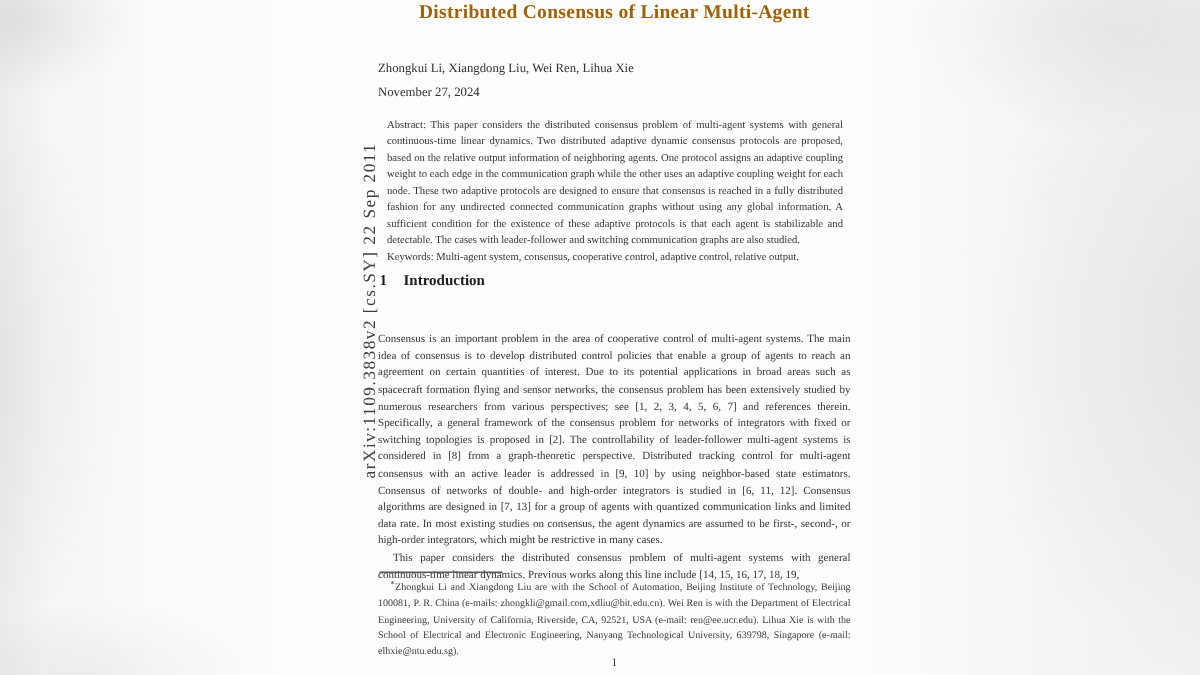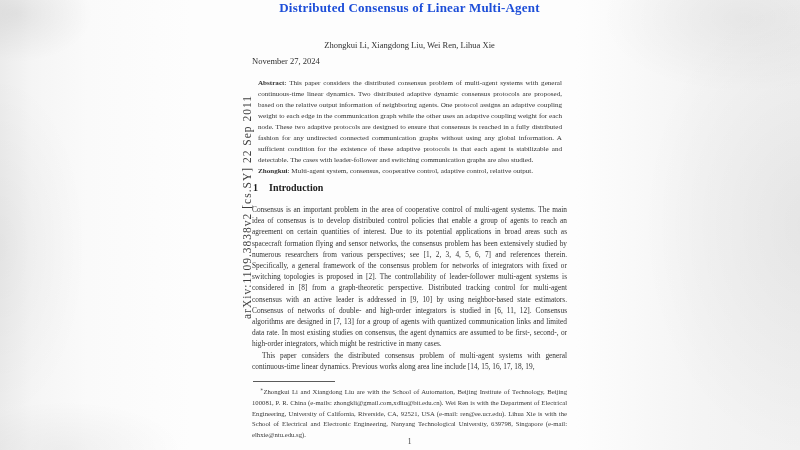--- a/index.html
+++ b/index.html
@@ -27,51 +27,51 @@
   .stamp {
     position:absolute; left:247px; top:207px;
     transform:translate(-50%,-50%) rotate(-90deg);
     white-space:nowrap;
     font-size:11.5px; letter-spacing:1px; color:#3e3e3e;
   }
 
   .title {
     position:absolute; left:252px; top:1px; width:315px;
     text-align:center; font-weight:bold; font-size:13px; line-height:13.5px;
-    color:#1d4ed8; letter-spacing:0.2px;
+    color:#a16207; letter-spacing:0.2px;
   }
   .title sup { font-size:8px; }
 
   .authors {
     position:absolute; left:252px; top:40px; width:315px;
-    text-align:center; font-size:8.5px; color:#303030;
+    font-size:8.5px; color:#303030;
   }
   .date {
     position:absolute; left:252px; top:56px; width:315px;
     font-size:8.5px; color:#303030;
   }
 
   .abstract {
     position:absolute; left:258px; top:78px; width:304px;
     font-size:7.1px; line-height:11px; text-align:justify; color:#333;
   }
   .keywords {
     position:absolute; left:258px; top:166px; width:304px;
     font-size:7.1px; line-height:11px; color:#333;
   }
-  .b { font-weight:bold; }
+  .b { font-weight:normal; }
 
   .heading {
     position:absolute; left:253px; top:182px;
     font-size:10px; font-weight:bold; color:#1d1d1d;
   }
   .heading .num { display:inline-block; margin-right:11px; }
 
   .bodytext {
-    position:absolute; left:252px; top:204px; width:315px;
+    position:absolute; left:252px; top:220px; width:315px;
     font-size:7.35px; line-height:11.2px; text-align:justify; color:#333;
   }
   .bodytext p { margin:0; }
   .bodytext p.indent { text-indent:10px; }
 
   .fnrule {
     position:absolute; left:253px; top:381px; width:82px; height:1px;
     background:#5a5a5a;
   }
   .footnote {
@@ -101,30 +101,30 @@
     </div>
 
     <div class="authors">Zhongkui Li, Xiangdong Liu, Wei Ren, Lihua Xie</div>
     <div class="date">November 27, 2024</div>
 
     <div class="abstract">
       <span class="b">Abstract</span><span>: This paper considers the distributed consensus problem of multi-agent systems with general continuous-time linear dynamics. Two distributed adaptive dynamic consensus protocols are proposed, based on the relative output information of neighboring agents. One protocol assigns an adaptive coupling weight to each edge in the communication graph while the other uses an adaptive coupling weight for each node. These two adaptive protocols are designed to ensure that consensus is reached in a fully distributed fashion for any undirected connected communication graphs without using any global information. A sufficient condition for the existence of these adaptive protocols is that each agent is stabilizable and detectable. The cases with leader-follower and switching communication graphs are also studied.</span>
     </div>
 
     <div class="keywords">
-      <span class="b">Zhongkui</span><span>: Multi-agent system, consensus, cooperative control, adaptive control, relative output.</span>
+      <span class="b">Keywords</span><span>: Multi-agent system, consensus, cooperative control, adaptive control, relative output.</span>
     </div>
 
     <div class="heading">
       <span class="num">1</span><span>Introduction</span>
     </div>
 
     <div class="bodytext">
       <p>Consensus is an important problem in the area of cooperative control of multi-agent systems. The main idea of consensus is to develop distributed control policies that enable a group of agents to reach an agreement on certain quantities of interest. Due to its potential applications in broad areas such as spacecraft formation flying and sensor networks, the consensus problem has been extensively studied by numerous researchers from various perspectives; see [1, 2, 3, 4, 5, 6, 7] and references therein. Specifically, a general framework of the consensus problem for networks of integrators with fixed or switching topologies is proposed in [2]. The controllability of leader-follower multi-agent systems is considered in [8] from a graph-theoretic perspective. Distributed tracking control for multi-agent consensus with an active leader is addressed in [9, 10] by using neighbor-based state estimators. Consensus of networks of double- and high-order integrators is studied in [6, 11, 12]. Consensus algorithms are designed in [7, 13] for a group of agents with quantized communication links and limited data rate. In most existing studies on consensus, the agent dynamics are assumed to be first-, second-, or high-order integrators, which might be restrictive in many cases.</p>
-      <p class="indent">This paper considers the distributed consensus problem of multi-agent systems with general continuous-time linear dynamics. Previous works along area line include [14, 15, 16, 17, 18, 19,</p>
+      <p class="indent">This paper considers the distributed consensus problem of multi-agent systems with general continuous-time linear dynamics. Previous works along this line include [14, 15, 16, 17, 18, 19,</p>
     </div>
 
     <div class="fnrule"></div>
 
     <div class="footnote">
       <sup>∗</sup><span>Zhongkui Li and Xiangdong Liu are with the School of Automation, Beijing Institute of Technology, Beijing 100081, P. R. China (e-mails: zhongkli@gmail.com,xdliu@bit.edu.cn). Wei Ren is with the Department of Electrical Engineering, University of California, Riverside, CA, 92521, USA (e-mail: ren@ee.ucr.edu). Lihua Xie is with the School of Electrical and Electronic Engineering, Nanyang Technological University, 639798, Singapore (e-mail: elhxie@ntu.edu.sg).</span>
     </div>
 
     <div class="pagenum">1</div>
 

